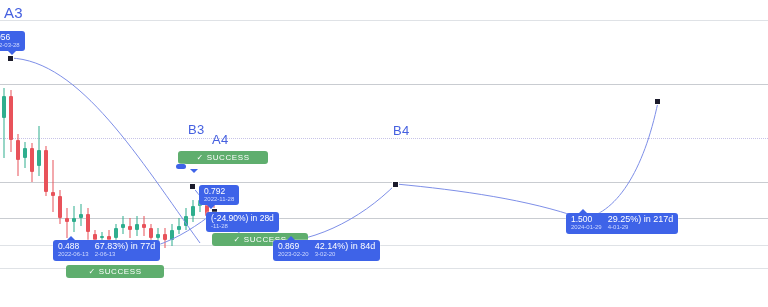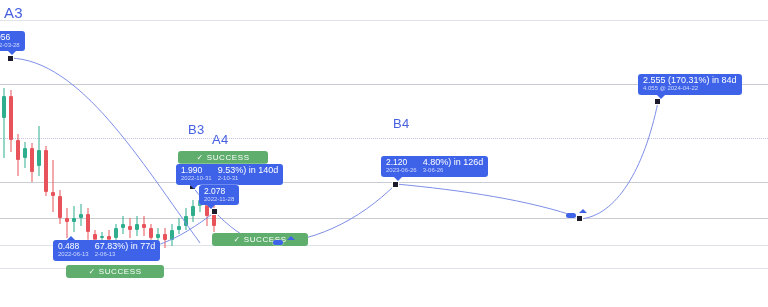--- a/index.html
+++ b/index.html
@@ -68,21 +68,21 @@
   <div class="gridline" style="top:84px"></div>
   <div class="gridline dotted" style="top:138px"></div>
   <div class="gridline" style="top:182px"></div>
   <div class="gridline" style="top:218px"></div>
   <div class="gridline soft" style="top:245px"></div>
   <div class="gridline soft" style="top:268px"></div>
 
   <div class="zone-label" style="left:4px;top:4px;font-size:15px">A3</div>
   <div class="zone-label" style="left:188px;top:122px">B3</div>
   <div class="zone-label" style="left:212px;top:132px">A4</div>
-  <div class="zone-label" style="left:393px;top:116px">B4</div>
+  <div class="zone-label" style="left:393px;top:123px">B4</div>
 
   <div id="candles">
       <div class="candle up" style="left: 2px; top: 88px; width: 4px; height: 70px;">
         <div class="wick" style="top: 0px; height: 70px;"></div>
         <div class="body" style="top: 8px; height: 22px;"></div>
       </div>
       <div class="candle down" style="left: 9px; top: 90px; width: 4px; height: 62px;">
         <div class="wick" style="top: 0px; height: 62px;"></div>
         <div class="body" style="top: 6px; height: 44px;"></div>
       </div>
@@ -243,64 +243,60 @@
     <span class="tail" style="left:14px;bottom:auto;top:-4px;border-top:none;border-bottom:4px solid #3e63e8;"></span>
   </div>
   <div class="badge" style="left:66px;top:265px;width:78px">
     <span class="chk">✓</span><span>SUCCESS</span>
   </div>
 
   <div class="badge" style="left:178px;top:151px;width:70px">
     <span class="chk">✓</span><span>SUCCESS</span>
   </div>
   <div class="tip" style="left:176px;top:164px">
-    <div class="row">
-      <div class="col">
-        <span class="l1">1.990</span>
-        <span class="l2">2022-10-31</span>
-      </div>
-      <div class="col">
-        <span class="pct">9.53%) in 140d</span>
-        <span class="sub">2-10-31</span>
-      </div>
-    </div>
     <span class="tail" style="left:14px"></span>
   </div>
 
   <div class="tip" style="left:199px;top:185px">
-    <span class="l1">2.078</span>
+    <span class="l1">0.792</span>
     <span class="l2">2022-11-28</span>
     <span class="tail" style="left:8px"></span>
   </div>
 
+  <div class="tip" style="left:206px;top:212px">
+    <span class="l1">(-24.90%) in 28d</span>
+    <span class="l2">-11-28</span>
+  </div>
   <div class="badge" style="left:212px;top:233px;width:76px">
     <span class="chk">✓</span><span>SUCCESS</span>
   </div>
 
   <div class="tip" style="left:273px;top:240px">
+    <div class="row">
+      <div class="col">
+        <span class="l1">0.869</span>
+        <span class="l2">2023-02-20</span>
+      </div>
+      <div class="col">
+        <span class="pct">42.14%) in 84d</span>
+        <span class="sub">3-02-20</span>
+      </div>
+    </div>
     <span class="tail" style="left:14px;bottom:auto;top:-4px;border-top:none;border-bottom:4px solid #3e63e8;"></span>
   </div>
 
-  <div class="tip" style="left:381px;top:156px">
+
+  <div class="tip" style="left:566px;top:213px">
     <div class="row">
       <div class="col">
-        <span class="l1">2.120</span>
-        <span class="l2">2023-06-26</span>
-      </div>
-      <div class="col">
-        <span class="pct">4.80%) in 126d</span>
-        <span class="sub">3-06-26</span>
+        <span class="l1">1.500</span>
+        <span class="l2">2024-01-29</span>
+      </div>
+      <div class="col">
+        <span class="pct">29.25%) in 217d</span>
+        <span class="sub">4-01-29</span>
       </div>
     </div>
-    <span class="tail" style="left:13px"></span>
-  </div>
-
-  <div class="tip" style="left:566px;top:213px">
     <span class="tail" style="left:13px;bottom:auto;top:-4px;border-top:none;border-bottom:4px solid #3e63e8;"></span>
   </div>
 
-  <div class="tip big" style="left:638px;top:74px">
-    <span class="l1">2.555 (170.31%) in 84d</span>
-    <span class="l2">4.055 @ 2024-04-22</span>
-    <span class="tail" style="left:19px"></span>
-  </div>
 
 </div>
 
 </body></html>

